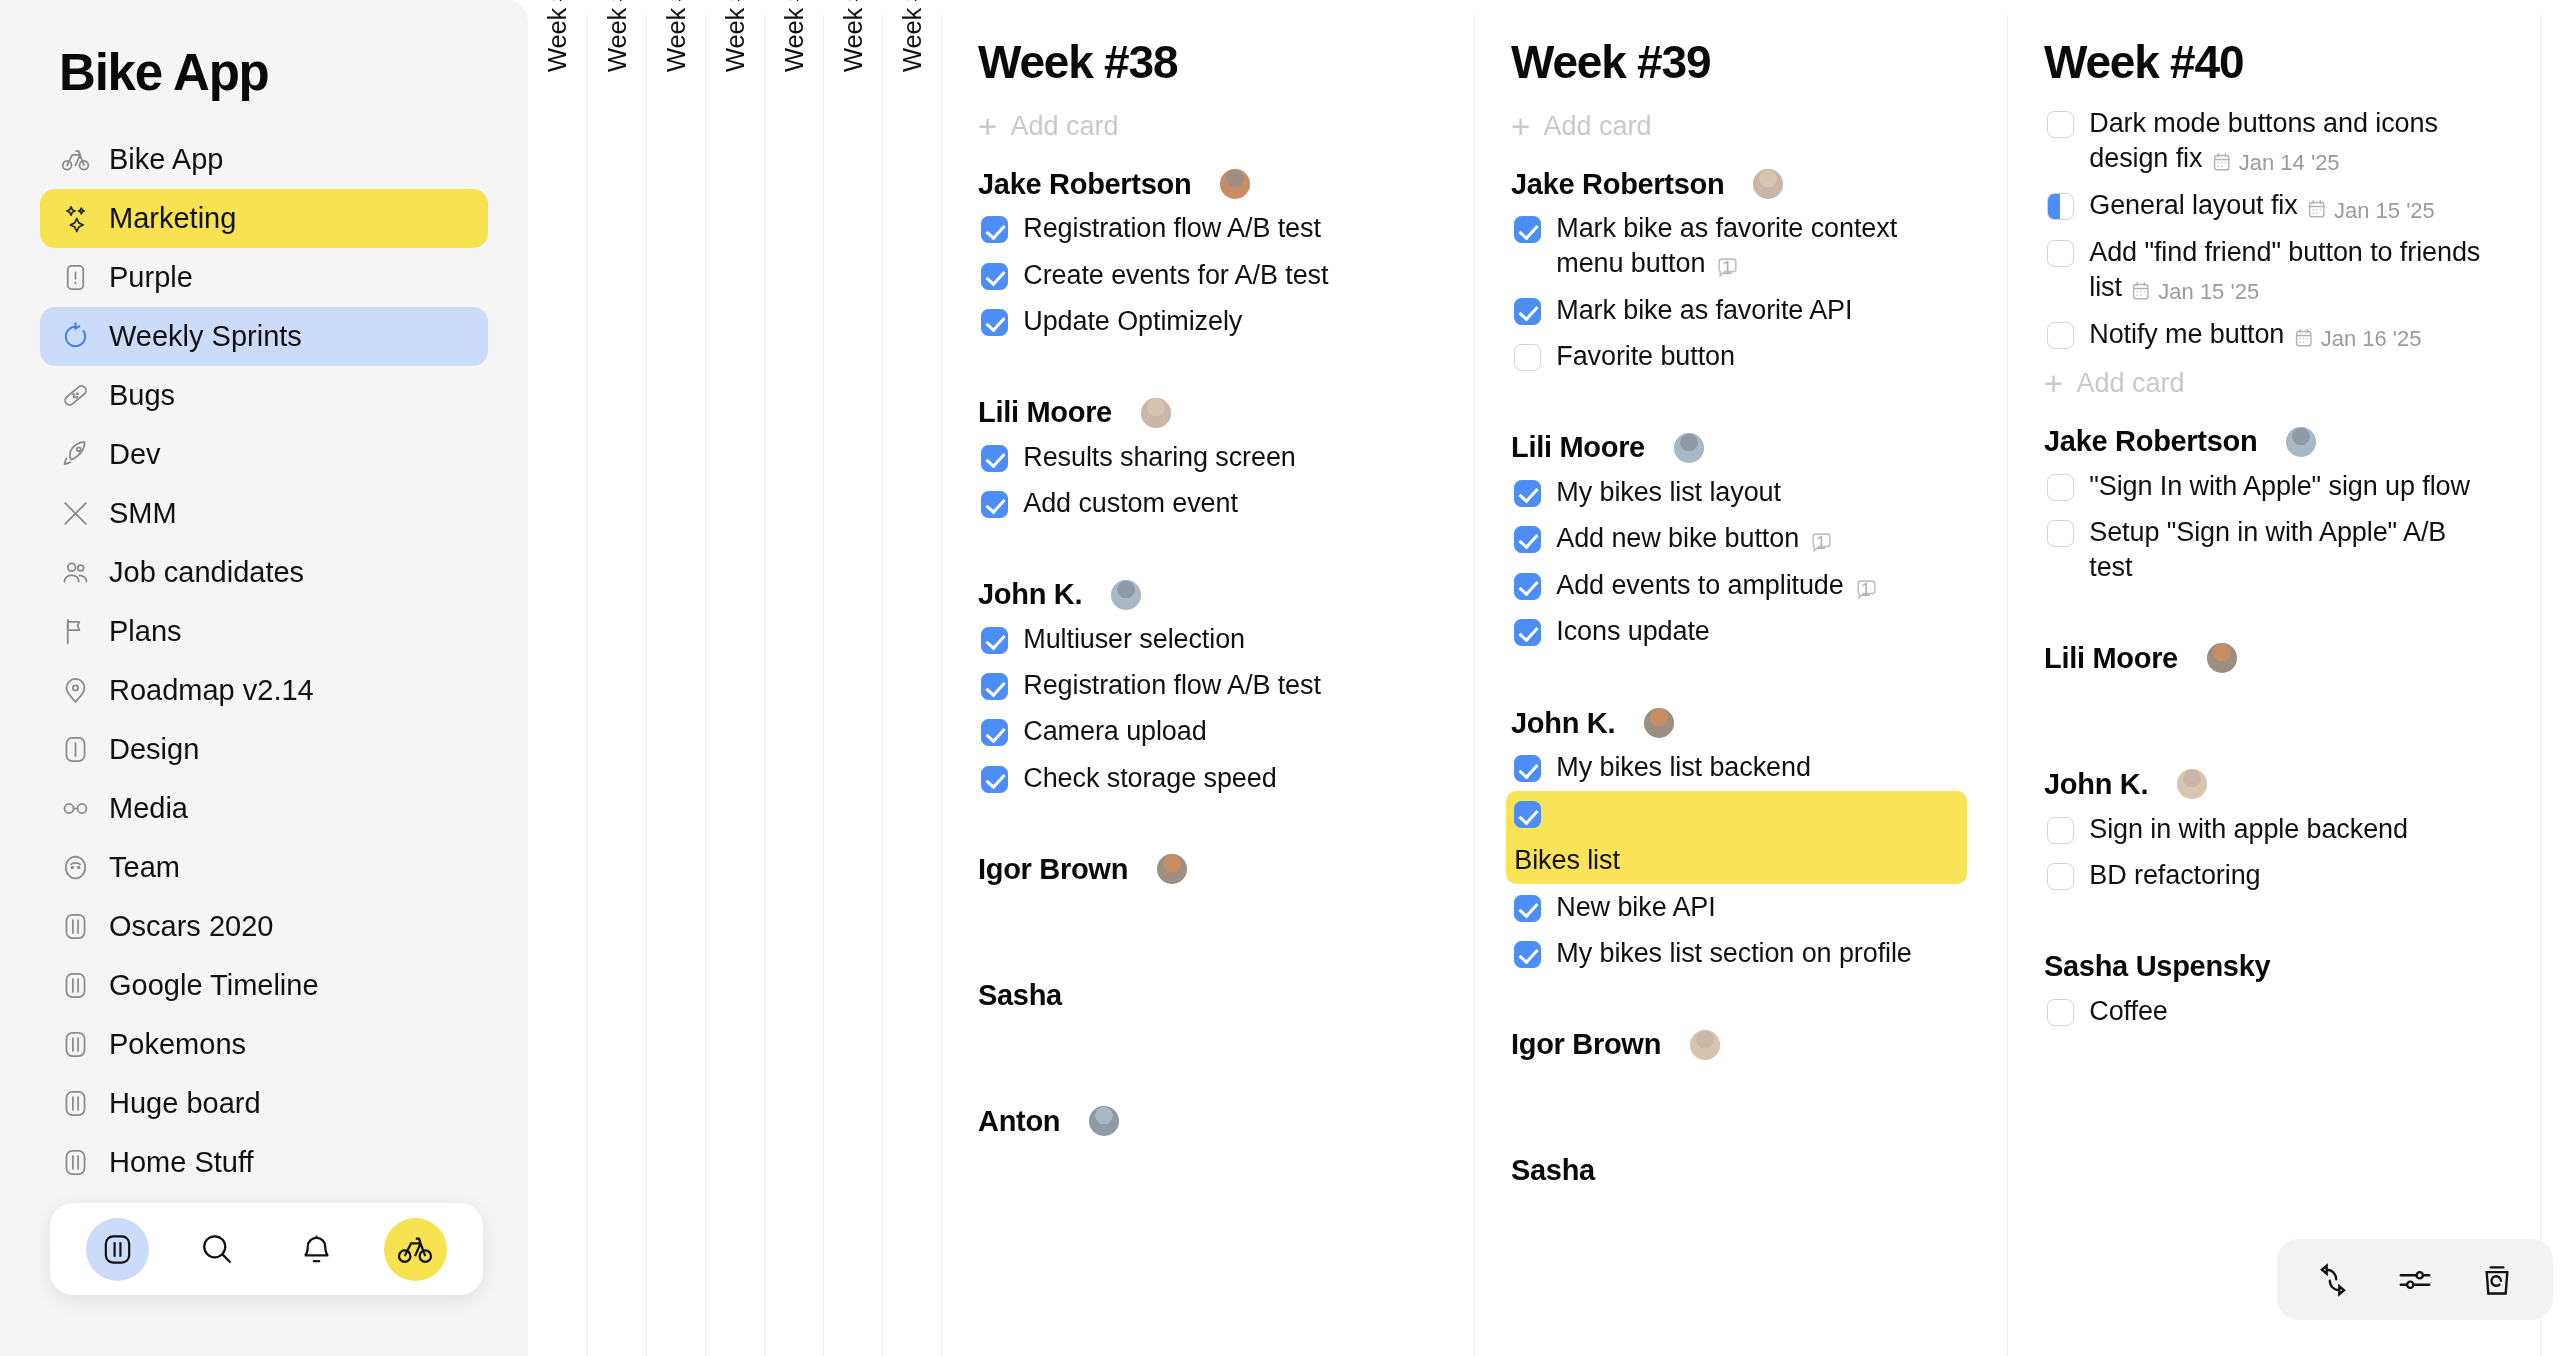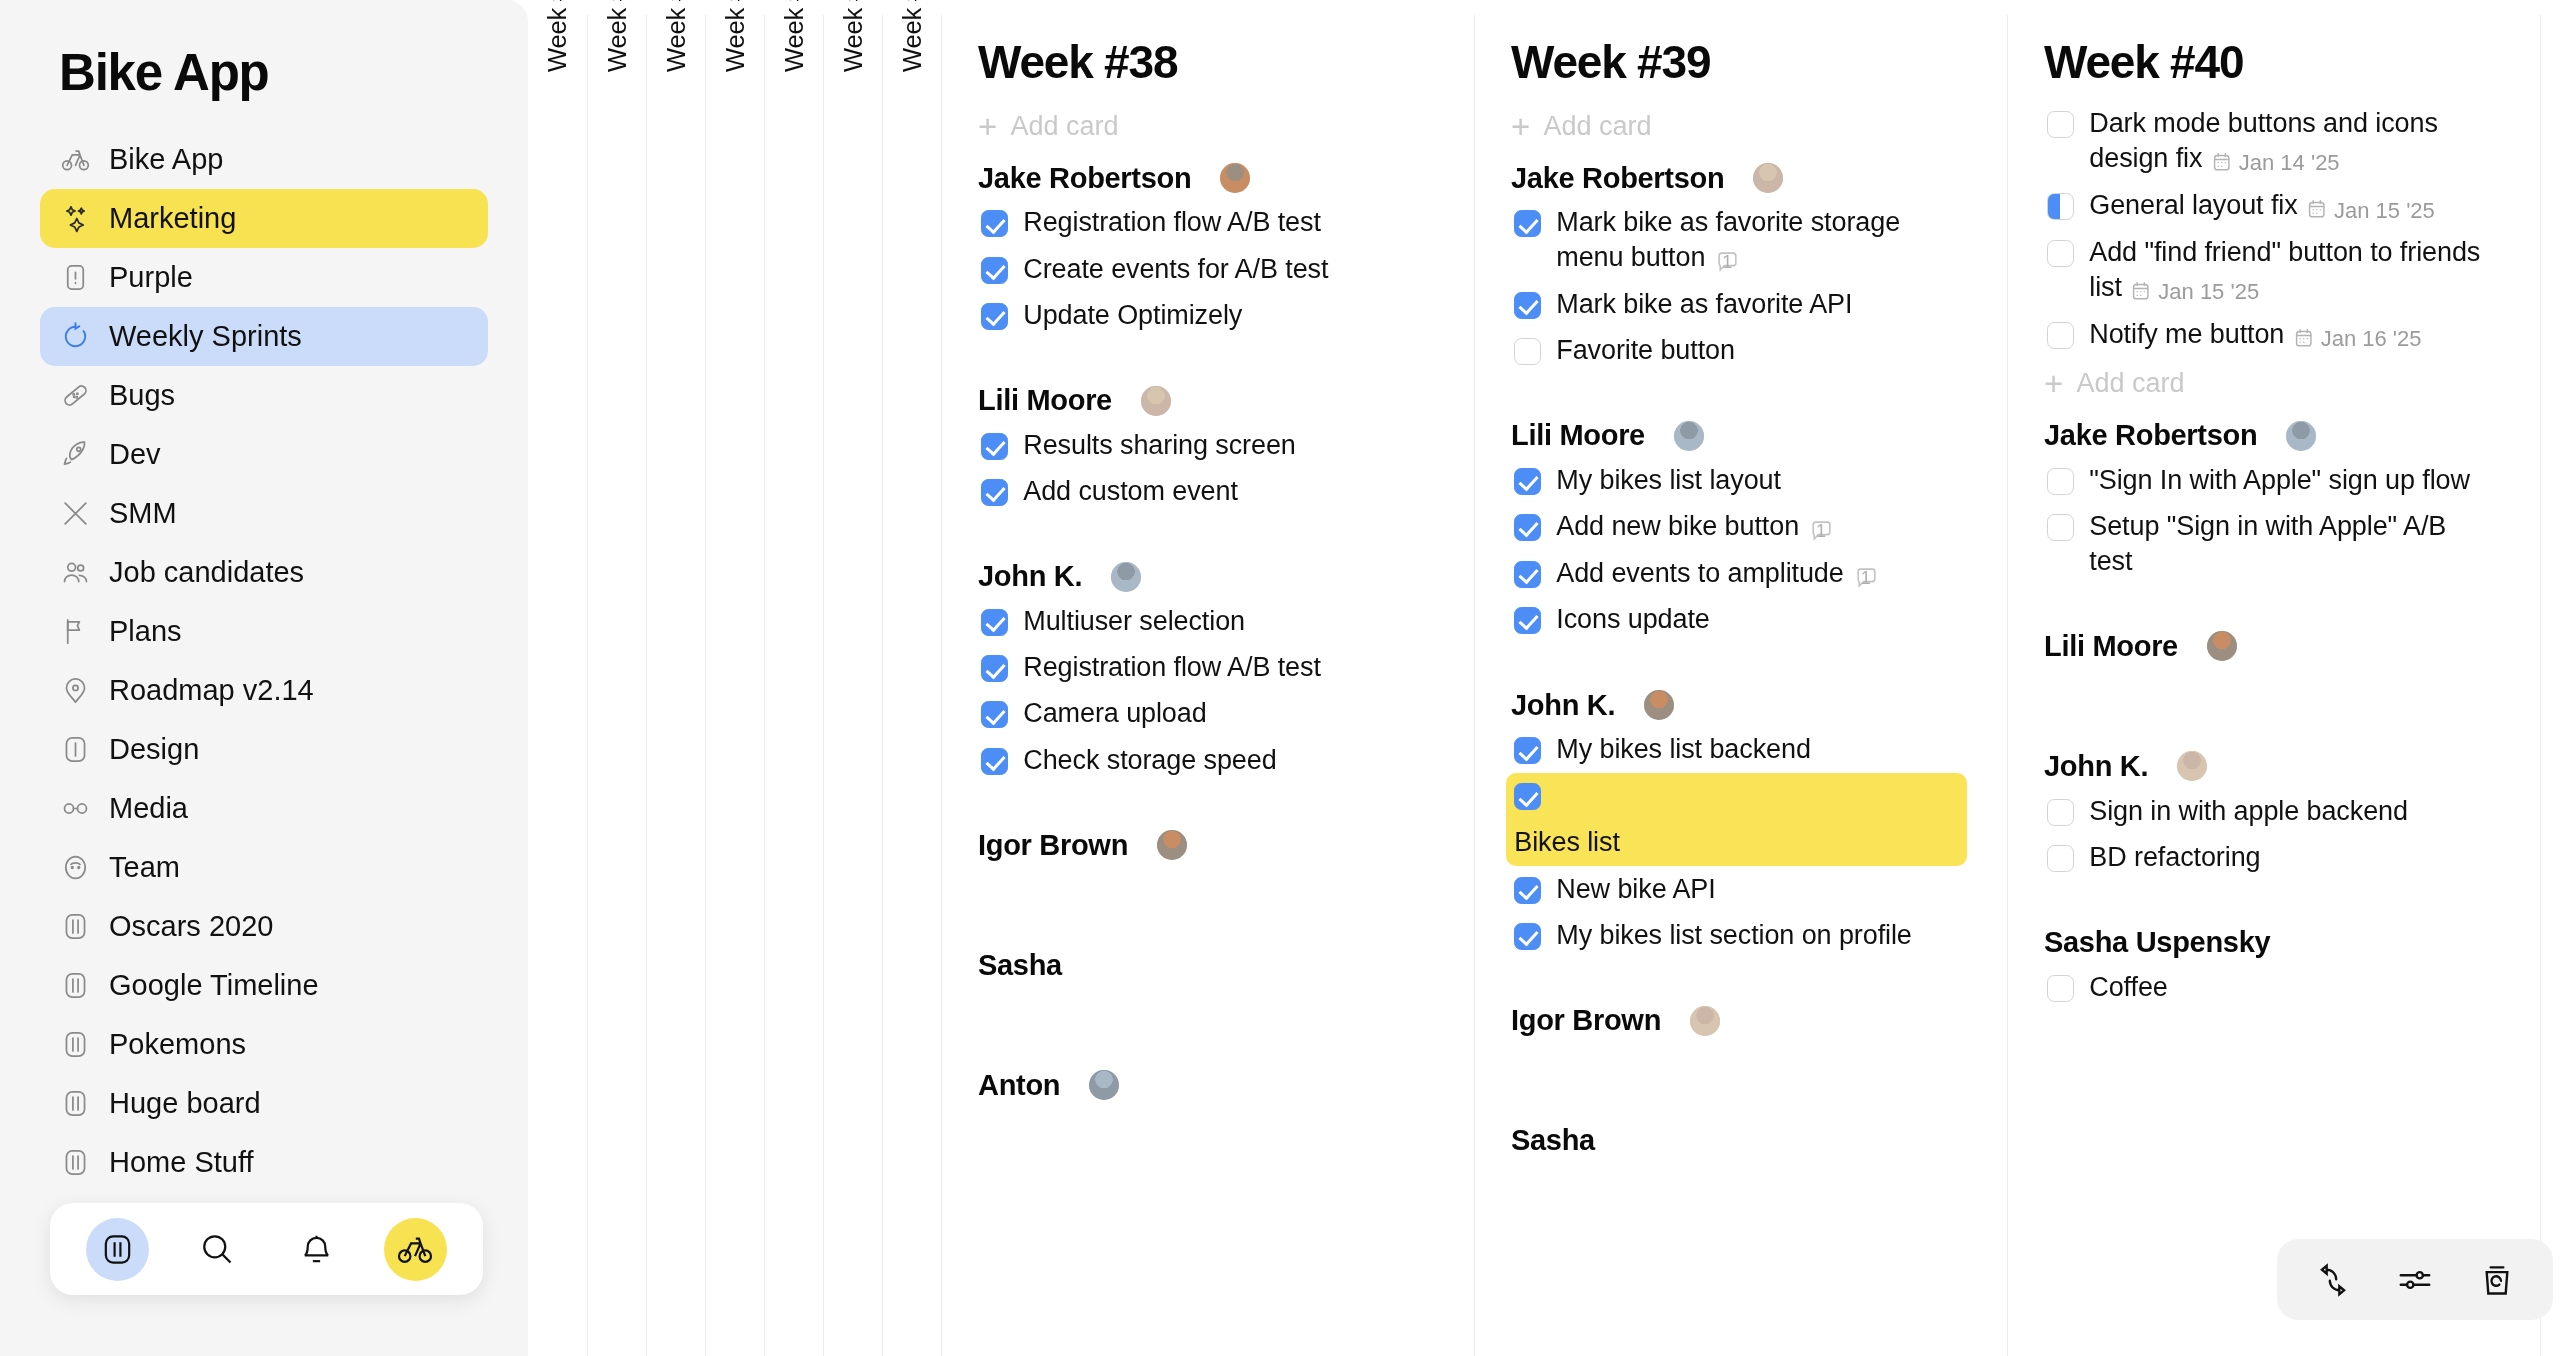--- a/index.html
+++ b/index.html
@@ -96,21 +96,21 @@
   }
   .add-card {
     display: flex; align-items: center; gap: 13.2px;
     color: #C9C9C9; font-size: 27px;
     height: 51px; cursor: pointer; white-space: nowrap;
   }
   .add-card .plus { font-size: 33px; line-height: 1; font-weight: 300; color:#C9C9C9;}
 
   .person {
     display: flex; align-items: center; gap: 29px;
-    margin-top: 10px; margin-bottom: 5px;
+    margin-top: 16px; margin-bottom: 5px;
     white-space: nowrap;
   }
   .person-name { font-size: 29px; font-weight: 700; color: #0A0A0A; letter-spacing:-0.3px;}
   .avatar-sm {
     width: 30px; height: 30px; border-radius: 50%;
     flex: 0 0 30px; background: #D8D2CB; overflow:hidden; position:relative;
   }
   .avatar-sm i { position:absolute; inset:0; display:block; }
 
   .task {
@@ -486,21 +486,21 @@
             <span>Add card</span>
           </div>
           <div class="person">
             <span class="person-name">Jake Robertson</span>
             <span class="avatar-sm">
               <i style="background:radial-gradient(circle at 50% 32%, #D8C5AF 0 34%, #CBB6A8 35% 100%);"></i>
             </span>
           </div>
           <div class="task">
             <span class="chk done"></span>
-            <div style="display:block"><span class="task-text">Mark bike as favorite storage menu button</span><span class="badge-cmt">
+            <div style="display:block"><span class="task-text">Mark bike as favorite context menu button</span><span class="badge-cmt">
                 <svg width="25" height="25" viewBox="0 0 24 24" fill="none" stroke="#C2C2C2" stroke-width="1.5">
                   <path d="M4 5.5A2.5 2.5 0 016.5 3h11A2.5 2.5 0 0120 5.5v7A2.5 2.5 0 0117.5 15H9l-4 4v-4A2.5 2.5 0 014 12.5z"></path>
                 </svg>
                 <span style="position:relative;left:-18px;font-size:18px;color:#AFAFAF;">1</span>
               </span></div>
           </div>
           <div class="task">
             <span class="chk done"></span>
             <div style="display:block"><span class="task-text">Mark bike as favorite API</span></div>
           </div>

